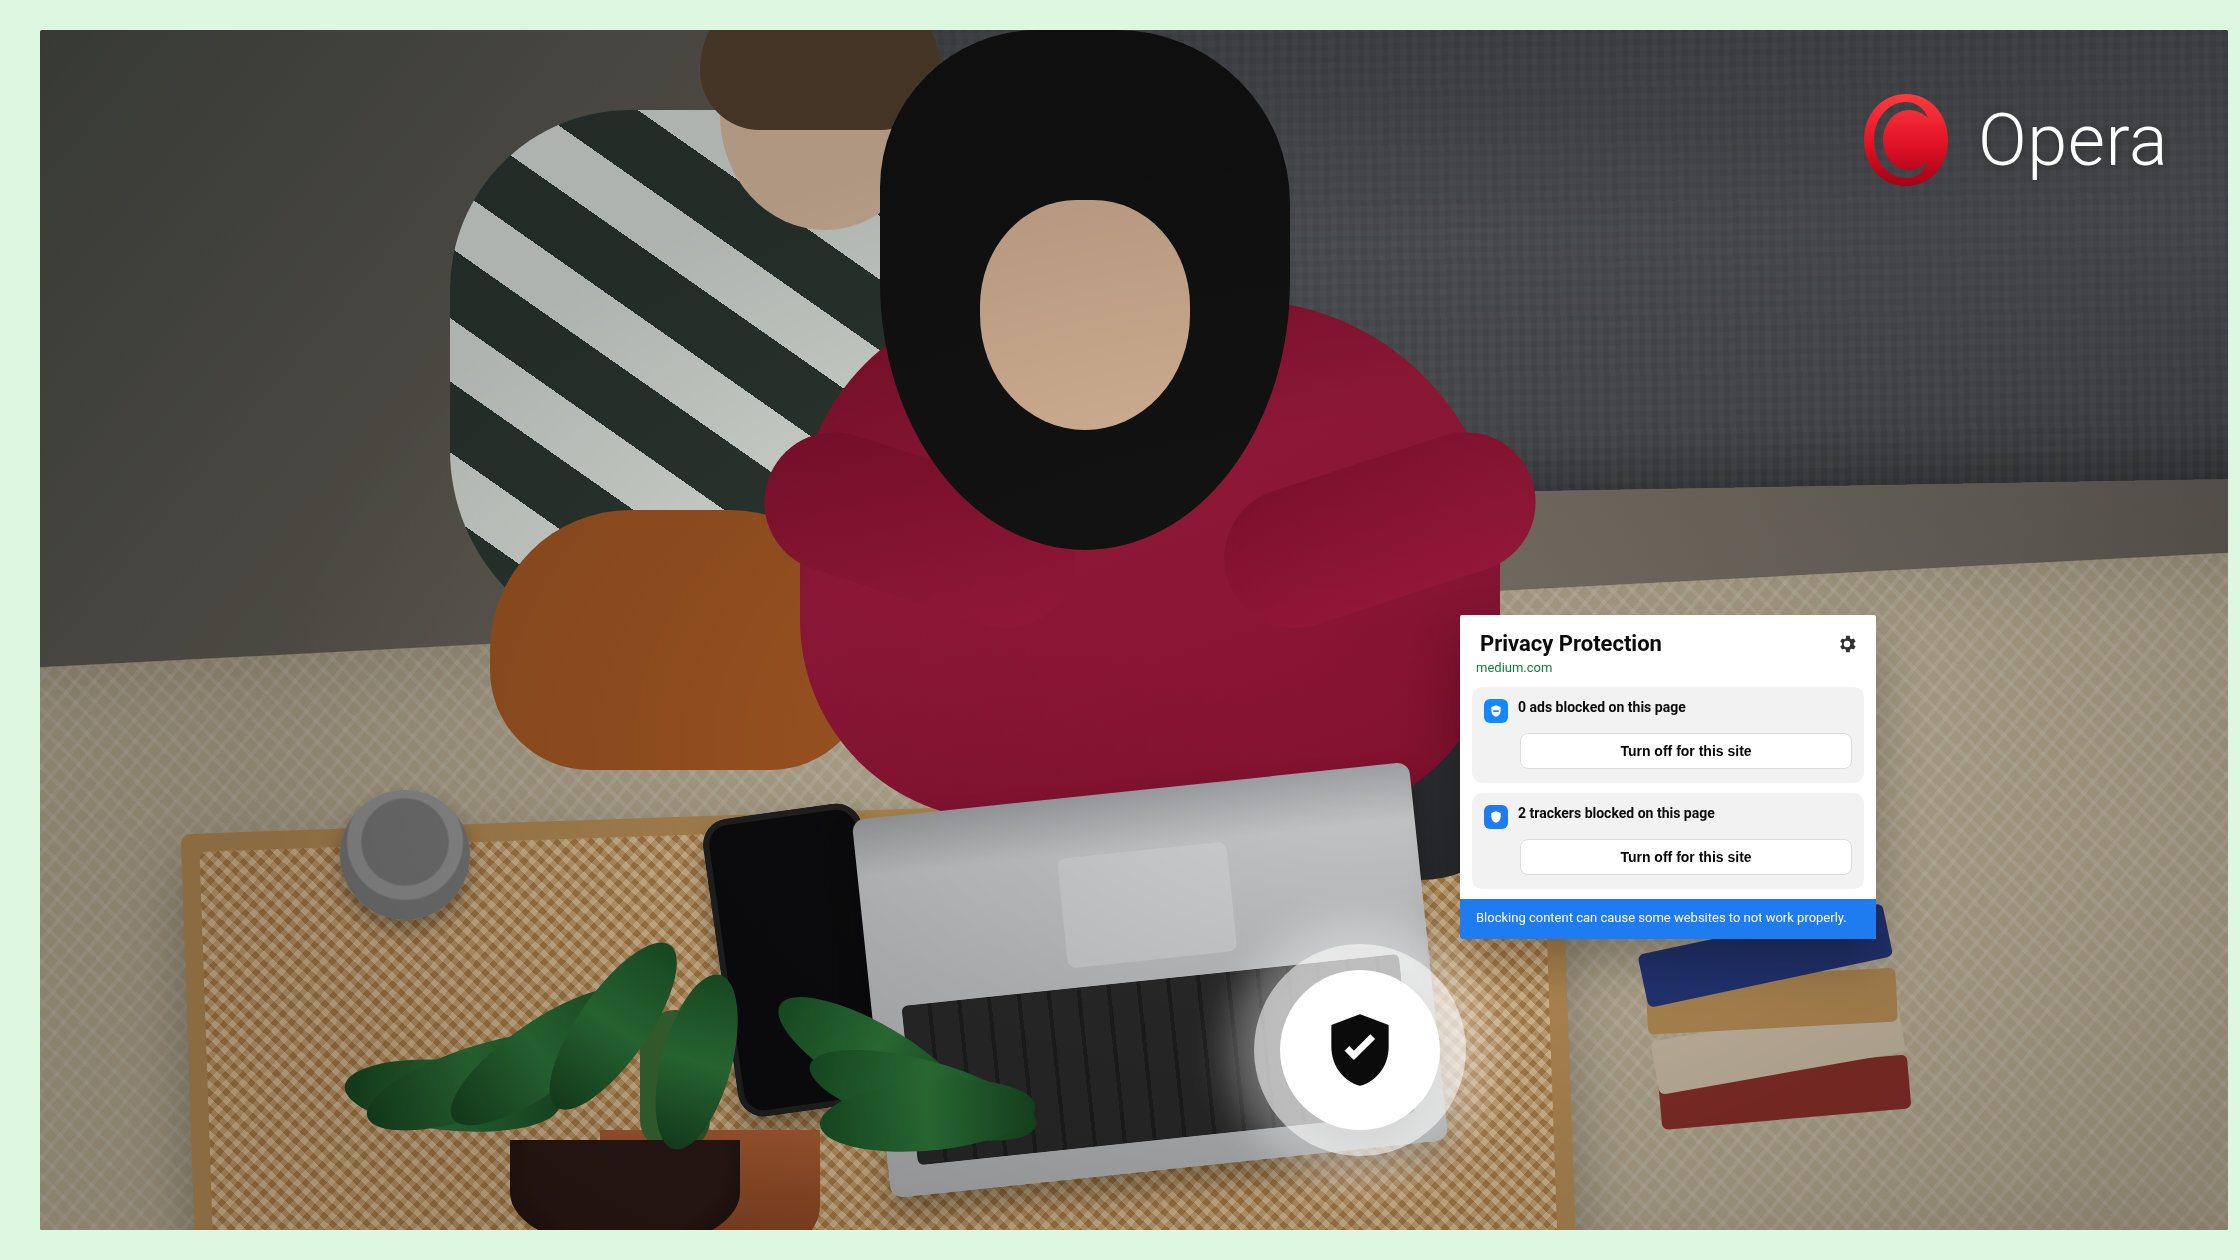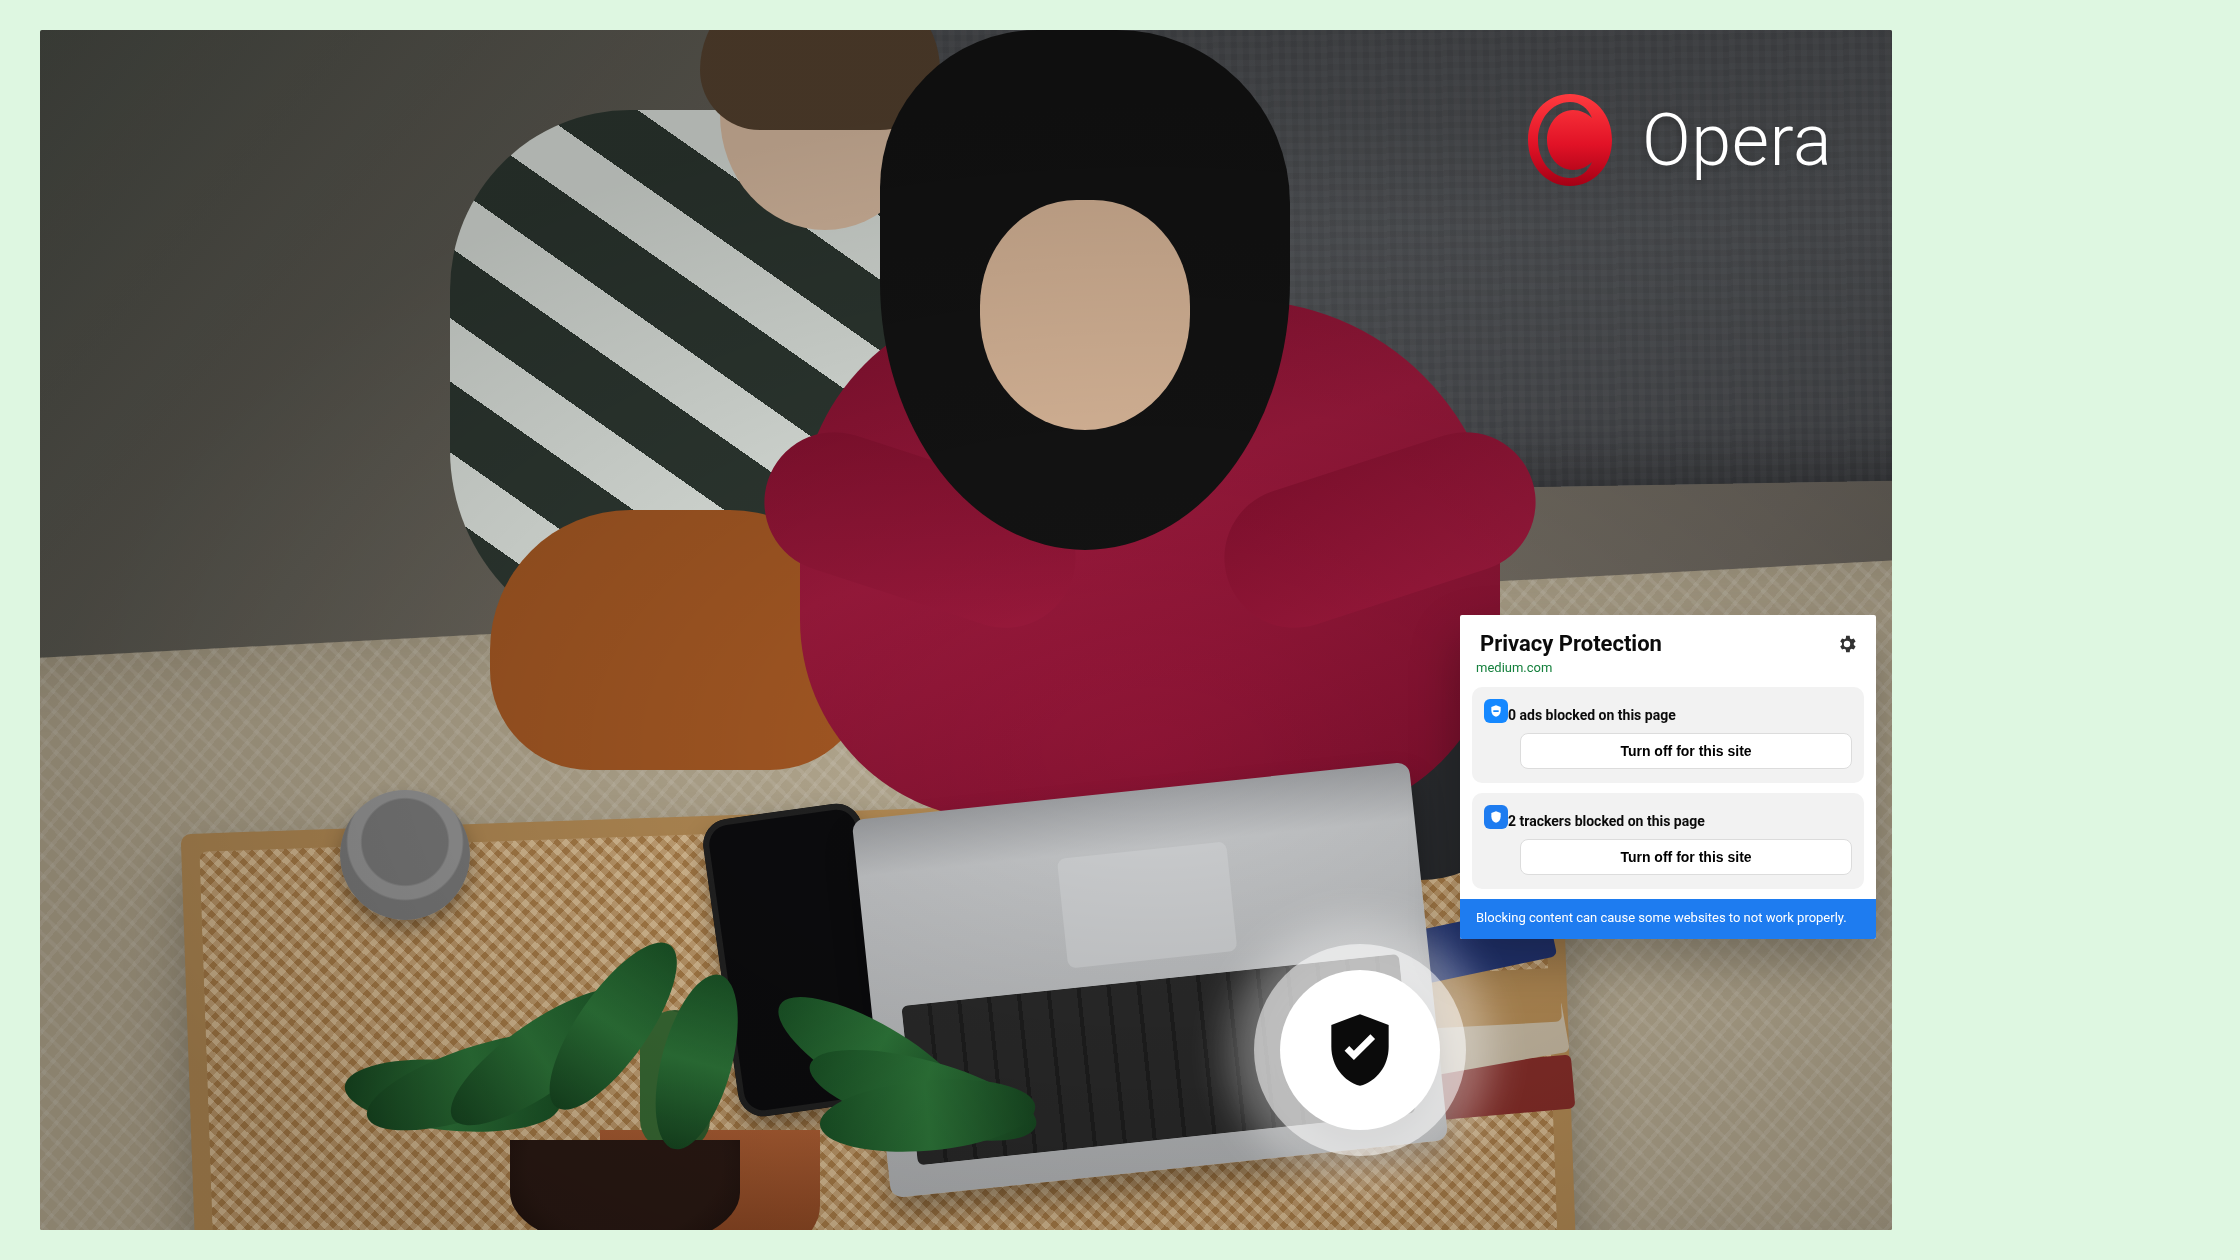--- a/index.html
+++ b/index.html
@@ -15,21 +15,21 @@
     position: relative;
     width: 2240px;
     height: 1260px;
     background: #def7e1;
     overflow: hidden;
   }
   .inner-photo {
     position: absolute;
     left: 40px;
     top: 30px;
-    width: 1852px;
+    width: 2188px;
     height: 1200px;
     border-radius: 2px;
     overflow: hidden;
     background: linear-gradient(130deg, #4a4d46 0%, #5b5a52 15%, #6f6a60 35%, #7a7366 55%, #6e6860 75%, #55534c 100%);
   }
   
   .couch {
     position: absolute;
     right: -40px;
     top: -60px;
@@ -320,21 +320,22 @@
   }
 
   .section {
     margin: 0 12px 10px 12px;
     background: #f2f2f2;
     border-radius: 10px;
     padding: 12px 12px 14px 12px;
   }
   .sec-row {
     display: flex;
-    align-items: flex-end;
+    align-items: flex-start;
+    gap: 10px;
   }
   .badge {
     width: 24px; height: 24px;
     border-radius: 6px;
     display: flex; align-items: center; justify-content: center;
     flex: 0 0 24px;
   }
   .badge-ad { background: #1588ff; }
   .badge-tracker { background: #1e7cf0; }
   .badge svg { width: 14px; height: 14px; fill: #fff; }

